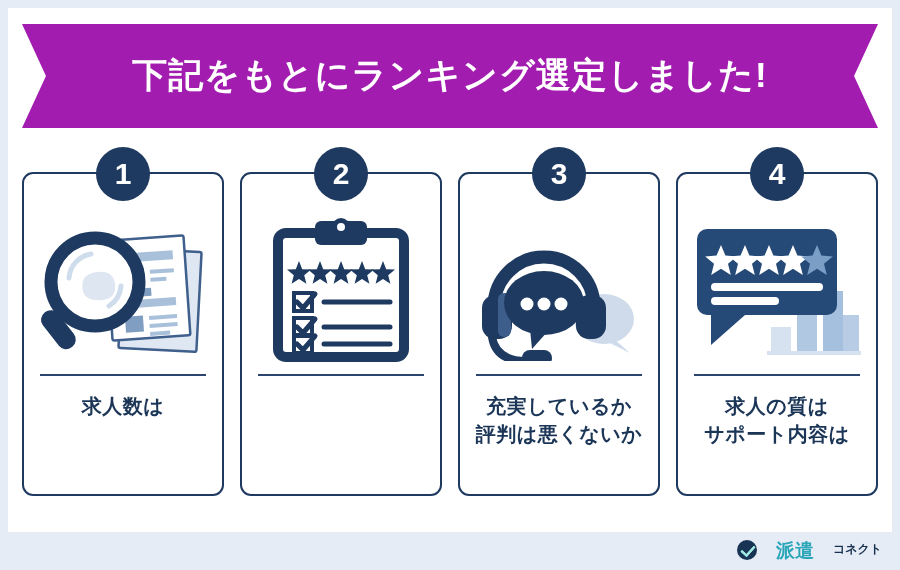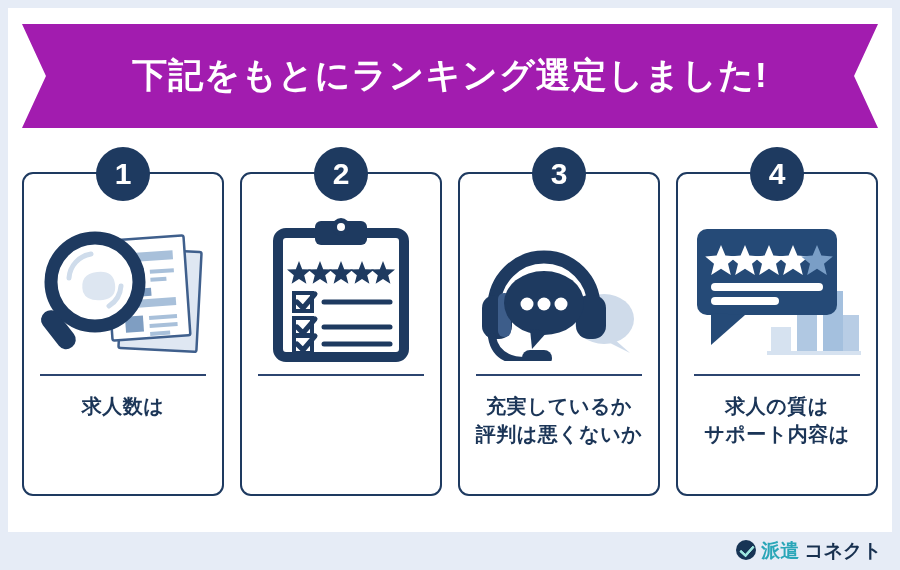--- a/index.html
+++ b/index.html
@@ -129,21 +129,21 @@
   }
   .card-label .l2 { display: block; }
 
   
   .logo {
     position: absolute;
     right: 18px;
     bottom: 10px;
     display: flex;
     align-items: center;
-    gap: 5px;
+    gap: 19px;
   }
   .logo-mark {
     width: 20px;
     height: 20px;
     border-radius: 50%;
     background: #173455;
     position: relative;
     flex: none;
   }
   .logo-mark::after {
@@ -159,25 +159,26 @@
     border-radius: 1px;
   }
   .logo-text-a {
     font-size: 19px;
     font-weight: bold;
     color: #2aa6b8;
     letter-spacing: 0px;
     line-height: 1;
   }
   .logo-text-b {
-    font-size: 19px;
+    font-size: 12px;
     font-weight: bold;
     color: #17304f;
     letter-spacing: 0px;
     line-height: 1;
+    font-family: Liberation Mono, monospace;
   }
 </style>
 </head>
 <body>
 
 <div id="page">
   <div class="canvas"></div>
 
   <div class="banner-wrap">
     <div class="banner">

